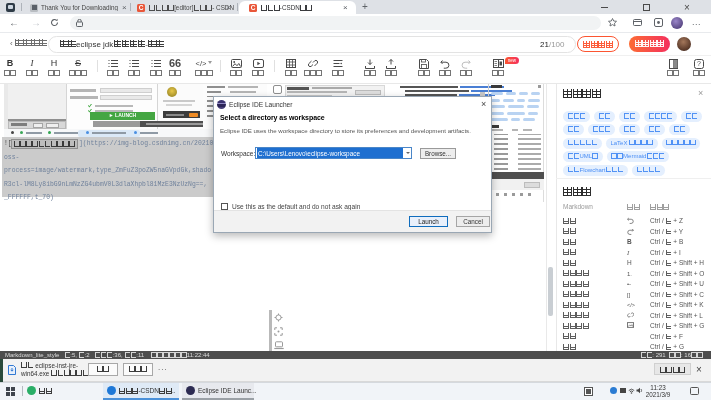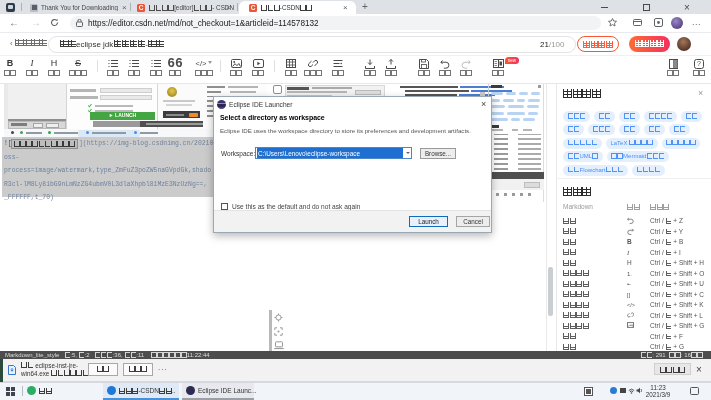--- a/index.html
+++ b/index.html
@@ -40,21 +40,20 @@
 <div class="ab t" style="left:31px;top:16.5px;font-size:10px;color:#c0c4c9">→</div>
 <svg class="ab" style="left:50px;top:18px" width="9" height="9" viewBox="0 0 9 9">
       <path d="M7.5 4.5a3 3 0 1 1-1-2.2" fill="none" stroke="#5f6368" stroke-width="1.1"></path>
       <path d="M7.6 0.8v2h-2z" fill="#5f6368"></path>
     </svg>
 <div class="ab" style="left:70px;top:16px;width:531px;height:14px;background:#f1f3f4;border-radius:7px"></div>
 <svg class="ab" style="left:76px;top:19px" width="7" height="8" viewBox="0 0 7 8">
       <rect x="0.5" y="3" width="6" height="4.5" rx="0.8" fill="none" stroke="#5f6368"></rect>
       <path d="M1.8 3V2a1.7 1.7 0 0 1 3.4 0v1" fill="none" stroke="#5f6368"></path>
     </svg>
-<div class="ab t" style="left:88px;top:18.5px;font-size:8.2px;color:#202124">https://editor.csdn.net/md/not_checkout=1&amp;articleid=114578132</div>
 <svg class="ab" style="left:608px;top:18px" width="9" height="9" viewBox="0 0 9 9">
       <path d="M4.5 0.5l1.2 2.5 2.8.3-2 1.9.5 2.8-2.5-1.4-2.5 1.4.5-2.8-2-1.9 2.8-.3z" fill="none" stroke="#5f6368" stroke-width="0.9"></path>
     </svg>
 <svg class="ab" style="left:633px;top:18px" width="9" height="9" viewBox="0 0 9 9">
       <rect x="0.5" y="1.5" width="8" height="6" rx="1" fill="none" stroke="#5f6368"></rect>
       <path d="M0.5 3.5h8" stroke="#5f6368"></path>
     </svg>
 <svg class="ab" style="left:654px;top:18px" width="9" height="9" viewBox="0 0 9 9">
       <rect x="0.5" y="0.5" width="8" height="8" rx="1.5" fill="none" stroke="#5f6368"></rect>
       <circle cx="4.5" cy="4.5" r="1.4" fill="#5f6368"></circle>
@@ -92,21 +91,21 @@
         </g>
       </svg></div>
     <div class="ab" style="left:120px;top:70px;width:28px;text-align:center;font-size:6px;color:#6e6e6e"><i class="c"></i><i class="c"></i></div>
 <div class="ab" style="left:145px;top:58.5px;width:22px;height:10px;text-align:center;line-height:9.5px;font-size:9px"><svg style="display:inline-block" width="10" height="9" viewBox="0 0 10 9">
         <g stroke="#4a4a4a">
           <path d="M3 1.5h7M3 4.5h7M3 7.5h7"></path>
           <path d="M0.5 1.5h1M0.5 4.5h1M0.5 7.5h1"></path>
         </g>
       </svg></div>
     <div class="ab" style="left:142px;top:70px;width:28px;text-align:center;font-size:6px;color:#6e6e6e"><i class="c"></i><i class="c"></i></div>
-<div class="ab" style="left:164px;top:58.5px;width:22px;height:10px;text-align:center;line-height:9.5px;font-size:9px"><span style="font-size:13px;font-weight:bold;color:#4a4a4a;font-family:Liberation Mono, monospace">66</span></div>
+<div class="ab" style="left:164px;top:58.5px;width:22px;height:10px;text-align:center;line-height:9.5px;font-size:9px"><span style="font-size:11px;font-weight:bold;color:#4a4a4a;font-family:Liberation Sans, sans-serif">66</span></div>
     <div class="ab" style="left:161px;top:70px;width:28px;text-align:center;font-size:6px;color:#6e6e6e"><i class="c"></i><i class="c"></i></div>
 <div class="ab" style="left:193px;top:58.5px;width:22px;height:10px;text-align:center;line-height:9.5px;font-size:9px"><span style="font-size:7.5px;color:#4a4a4a">&lt;/&gt;</span><span style="display:inline-block;width:0;height:0;border-left:2.5px solid transparent;border-right:2.5px solid transparent;border-top:3px solid #9a9a9a;vertical-align:2px;margin-left:2px"></span></div>
     <div class="ab" style="left:190px;top:70px;width:28px;text-align:center;font-size:6px;color:#6e6e6e"><i class="c"></i><i class="c"></i><i class="c"></i></div>
 <div class="ab" style="left:225px;top:58.5px;width:22px;height:10px;text-align:center;line-height:9.5px;font-size:9px"><svg style="display:inline-block" width="11" height="9" viewBox="0 0 11 9">
         <rect x="0.5" y="0.5" width="10" height="8" rx="1" fill="none" stroke="#4a4a4a"></rect>
         <circle cx="3.2" cy="3" r="0.9" fill="#4a4a4a"></circle>
         <path d="M1.5 7.5l2.5-2.8 2 2 1.8-2.2 1.7 3" fill="none" stroke="#4a4a4a"></path>
       </svg></div>
     <div class="ab" style="left:222px;top:70px;width:28px;text-align:center;font-size:6px;color:#6e6e6e"><i class="c"></i><i class="c"></i></div>
 <div class="ab" style="left:247px;top:58.5px;width:22px;height:10px;text-align:center;line-height:9.5px;font-size:9px"><svg style="display:inline-block" width="11" height="9" viewBox="0 0 11 9">

